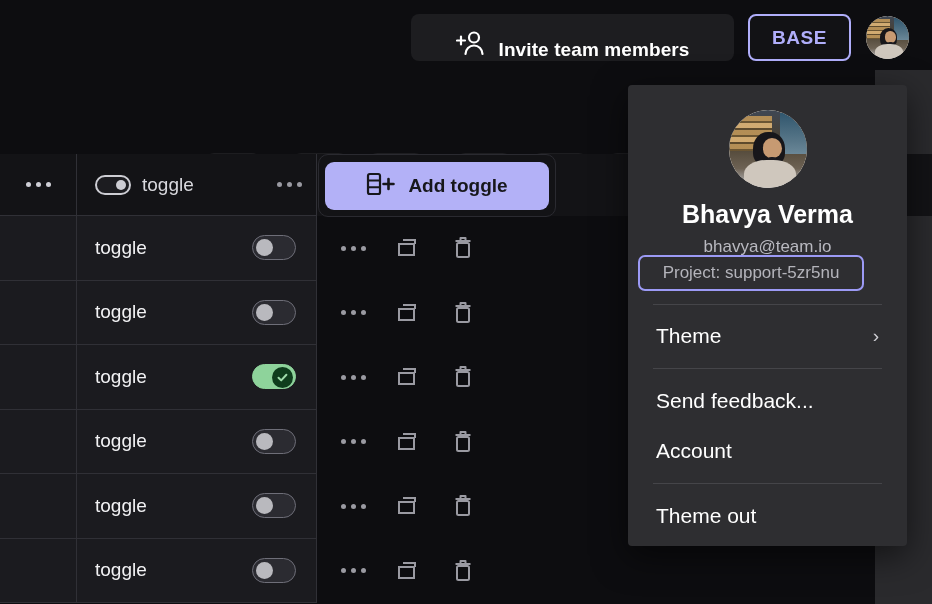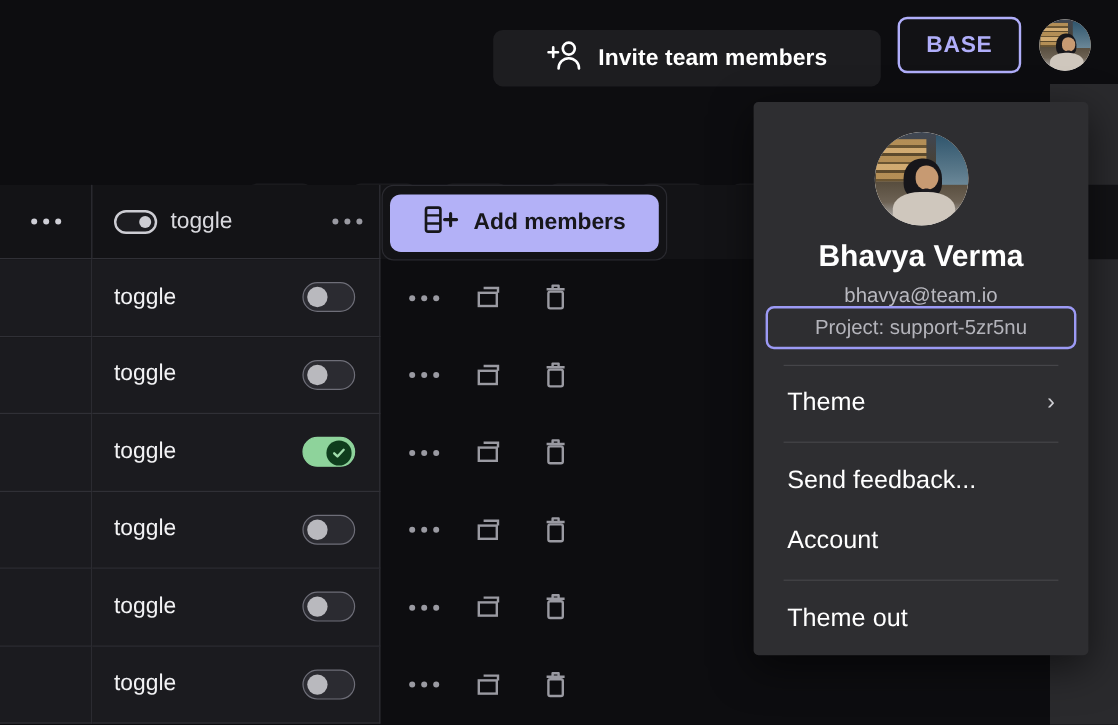--- a/index.html
+++ b/index.html
@@ -16,23 +16,23 @@
     position: absolute; left: 875px; top: 0; width: 57px; height: 604px;
     background: #2a2a2d;
   }
 
   
   .topbar {
     position: absolute; left: 0; top: 0; width: 932px; height: 70px;
     background: #0d0d10;
   }
   .invite-btn {
-    position: absolute; left: 411px; top: 25px; width: 323px; height: 47px;
+    position: absolute; left: 411px; top: 14px; width: 323px; height: 47px;
     background: #1d1d20; border: none; border-radius: 8px;
-    display: flex; align-items: center; justify-content: center; gap: 13px;
+    display: flex; align-items: flex-end; justify-content: center; gap: 13px;
     color: #fff; font-size: 19px; font-weight: 700; cursor: pointer;
   }
   .invite-btn .label { letter-spacing: .1px; }
   .base-btn {
     position: absolute; left: 748px; top: 14px; width: 103px; height: 47px;
     background: #121215; border: 2px solid #b0aefa; border-radius: 8px;
     color: #b0aefa; font-size: 19px; font-weight: 700; letter-spacing: .6px;
     display: flex; align-items: center; justify-content: center; cursor: pointer;
   }
   .avatar-top {
@@ -163,21 +163,21 @@
   }
   .menu-name {
     position: absolute; left: 0; top: 115px; width: 100%; text-align: center;
     color: #fff; font-size: 25px; font-weight: 700;
   }
   .menu-email {
     position: absolute; left: 0; top: 152px; width: 100%; text-align: center;
     color: #b9b9c0; font-size: 17px;
   }
   .project-chip {
-    position: absolute; left: 10px; top: 170px; width: 259px; height: 36px;
+    position: absolute; left: 10px; top: 170px; width: 226px; height: 36px;
     border: 2px solid #9c9af5; border-radius: 7px;
     display: flex; align-items: center; justify-content: center;
     color: #b4b4bb; font-size: 17px; cursor: pointer;
   }
   .divider {
     position: absolute; left: 25px; width: 229px; height: 1px; background: #454549;
   }
   .menu-item {
     position: absolute; left: 0; width: 100%; height: 40px;
     display: flex; align-items: center; padding: 0 28px;
@@ -304,21 +304,21 @@
 
       <div class="add-col-ghost"></div>
       <div class="add-column">
         <span>
           <svg width="30" height="26" viewBox="0 0 30 26" fill="none">
             <rect x="2" y="3" width="12" height="20" rx="1.8" stroke="#17171b" stroke-width="2.2"></rect>
             <path d="M2 9.5h12M2 16.2h12" stroke="#17171b" stroke-width="2"></path>
             <path d="M22.5 8v10M17.5 13h10" stroke="#17171b" stroke-width="2.6" stroke-linecap="round"></path>
           </svg>
         </span>
-        <span>Add members</span>
+        <span>Add toggle</span>
       </div>
     </div>
 
     <div class="trow" style="top:62px">
       <div class="cell-check"></div>
       <div class="cell-toggle">
         <span class="txt">toggle</span>
         <span class="switch">
             <span class="knob"></span>
           </span>

